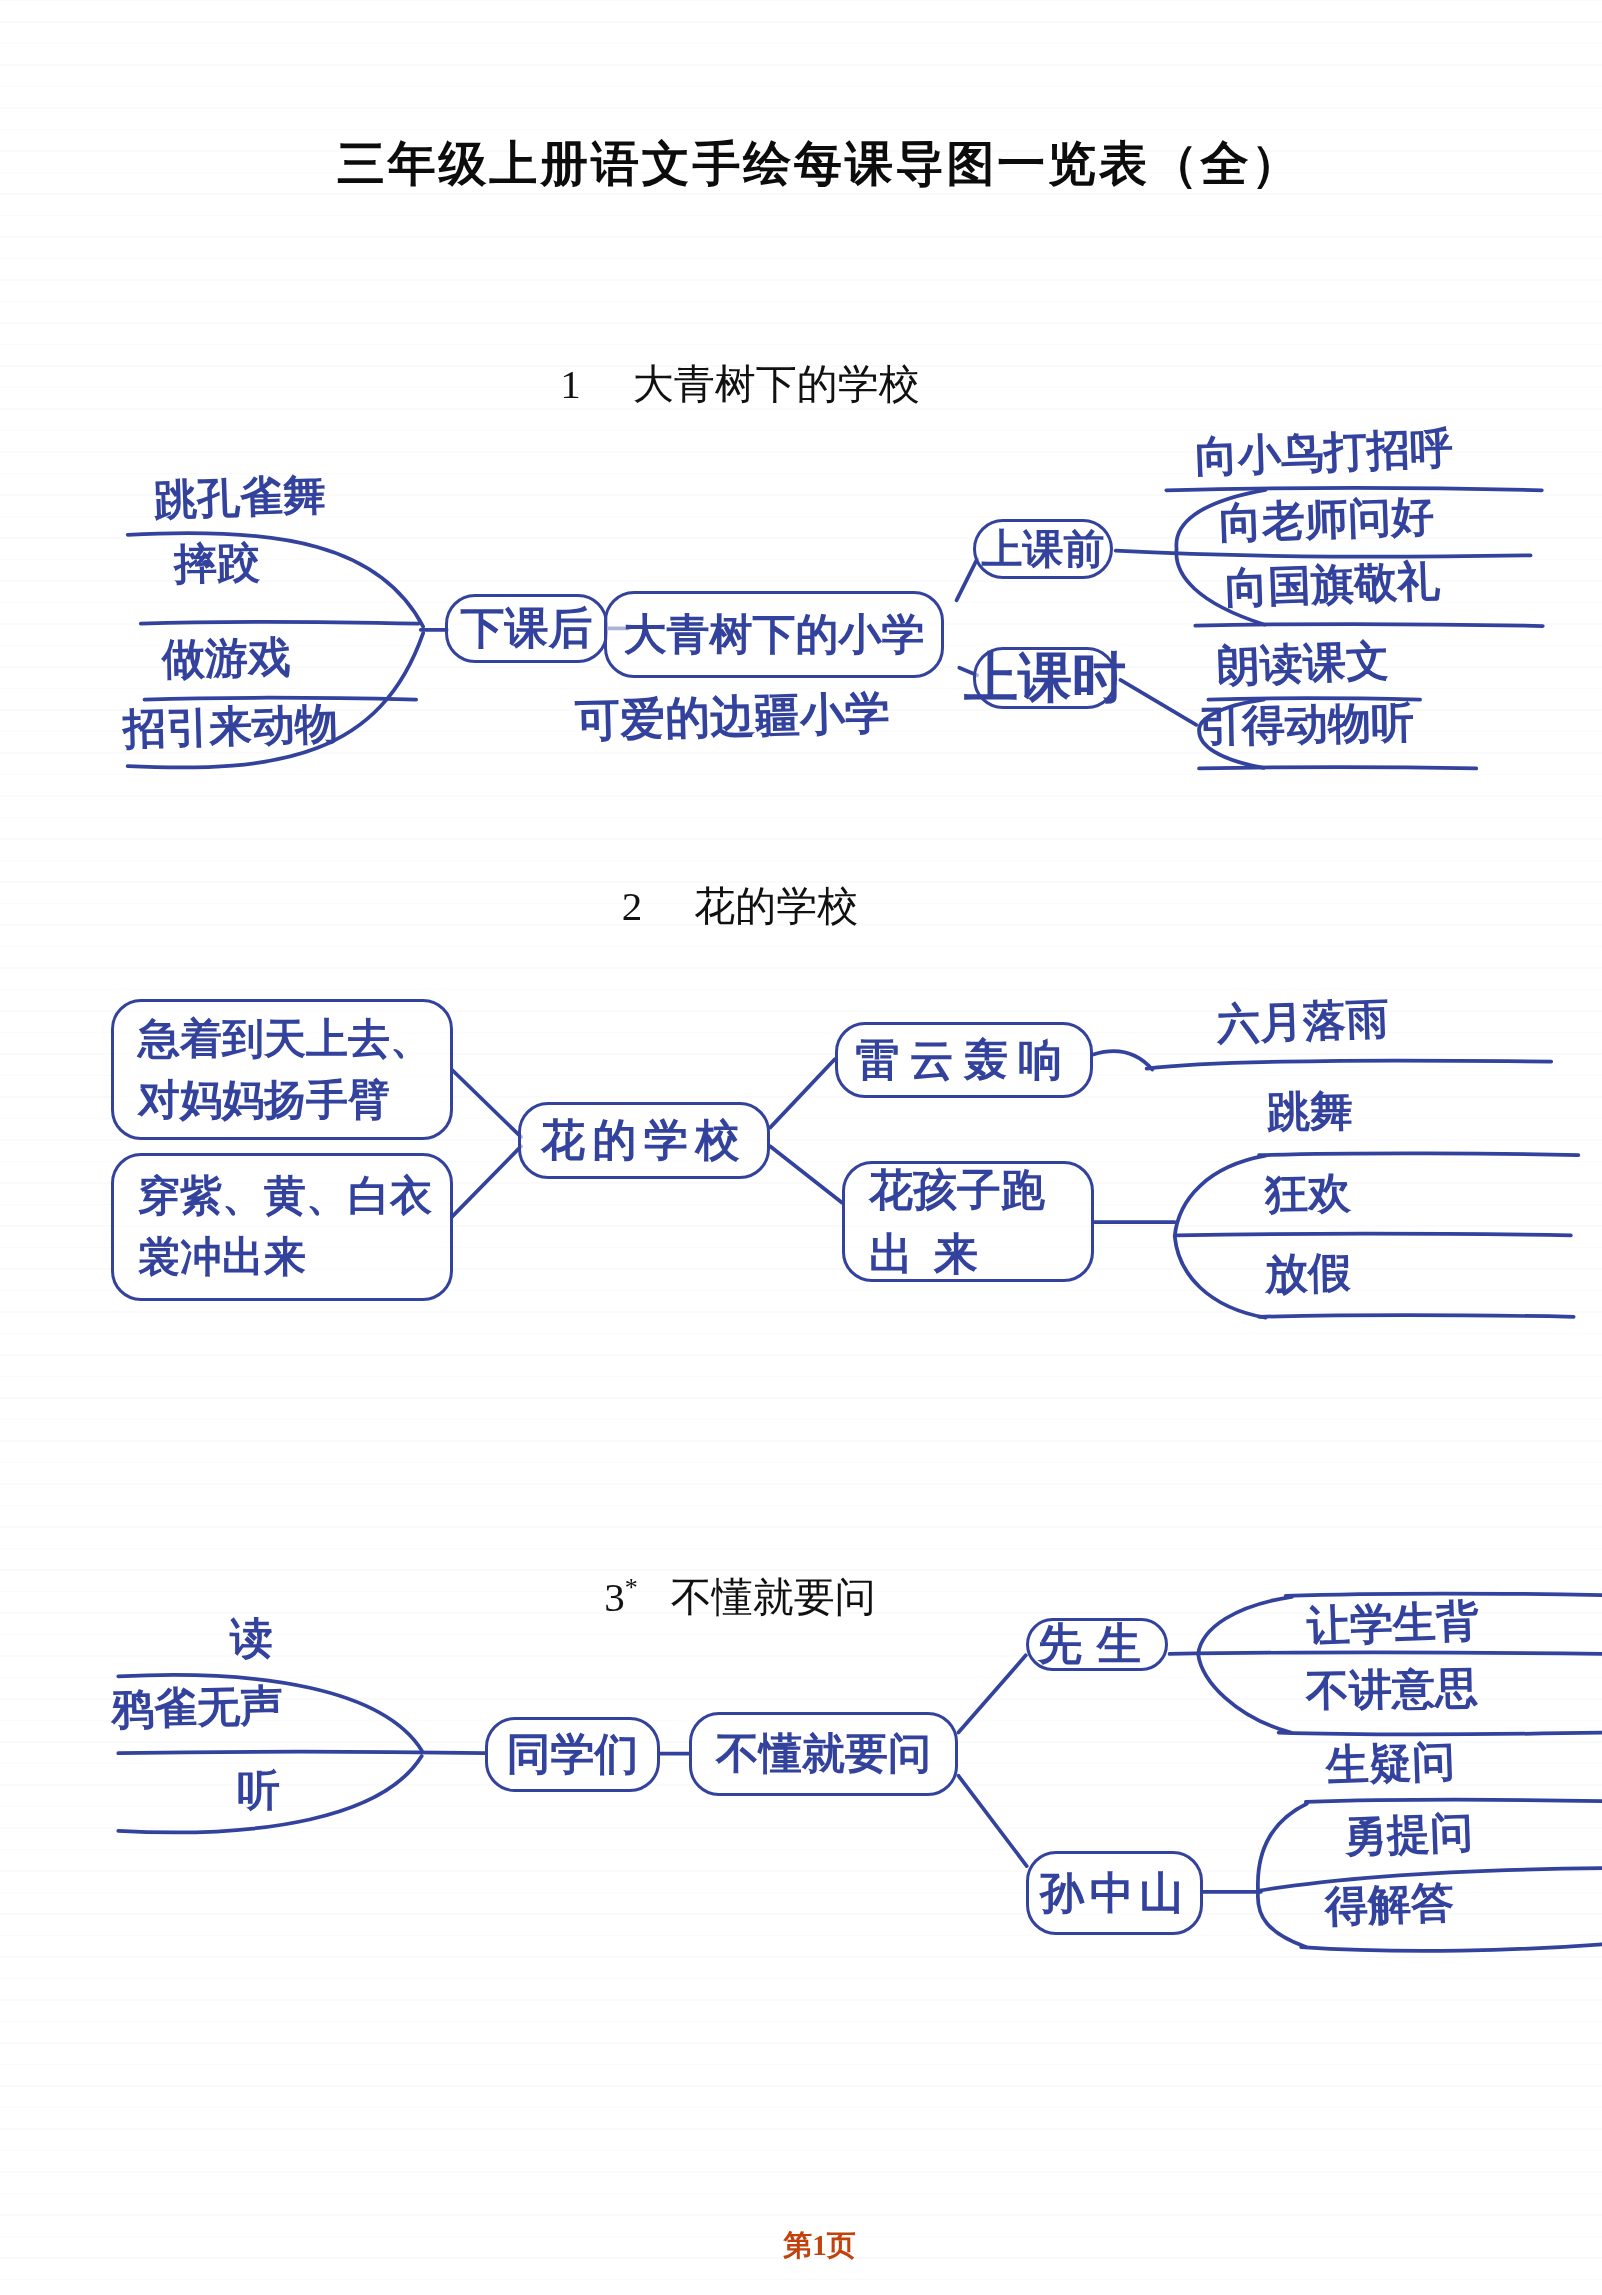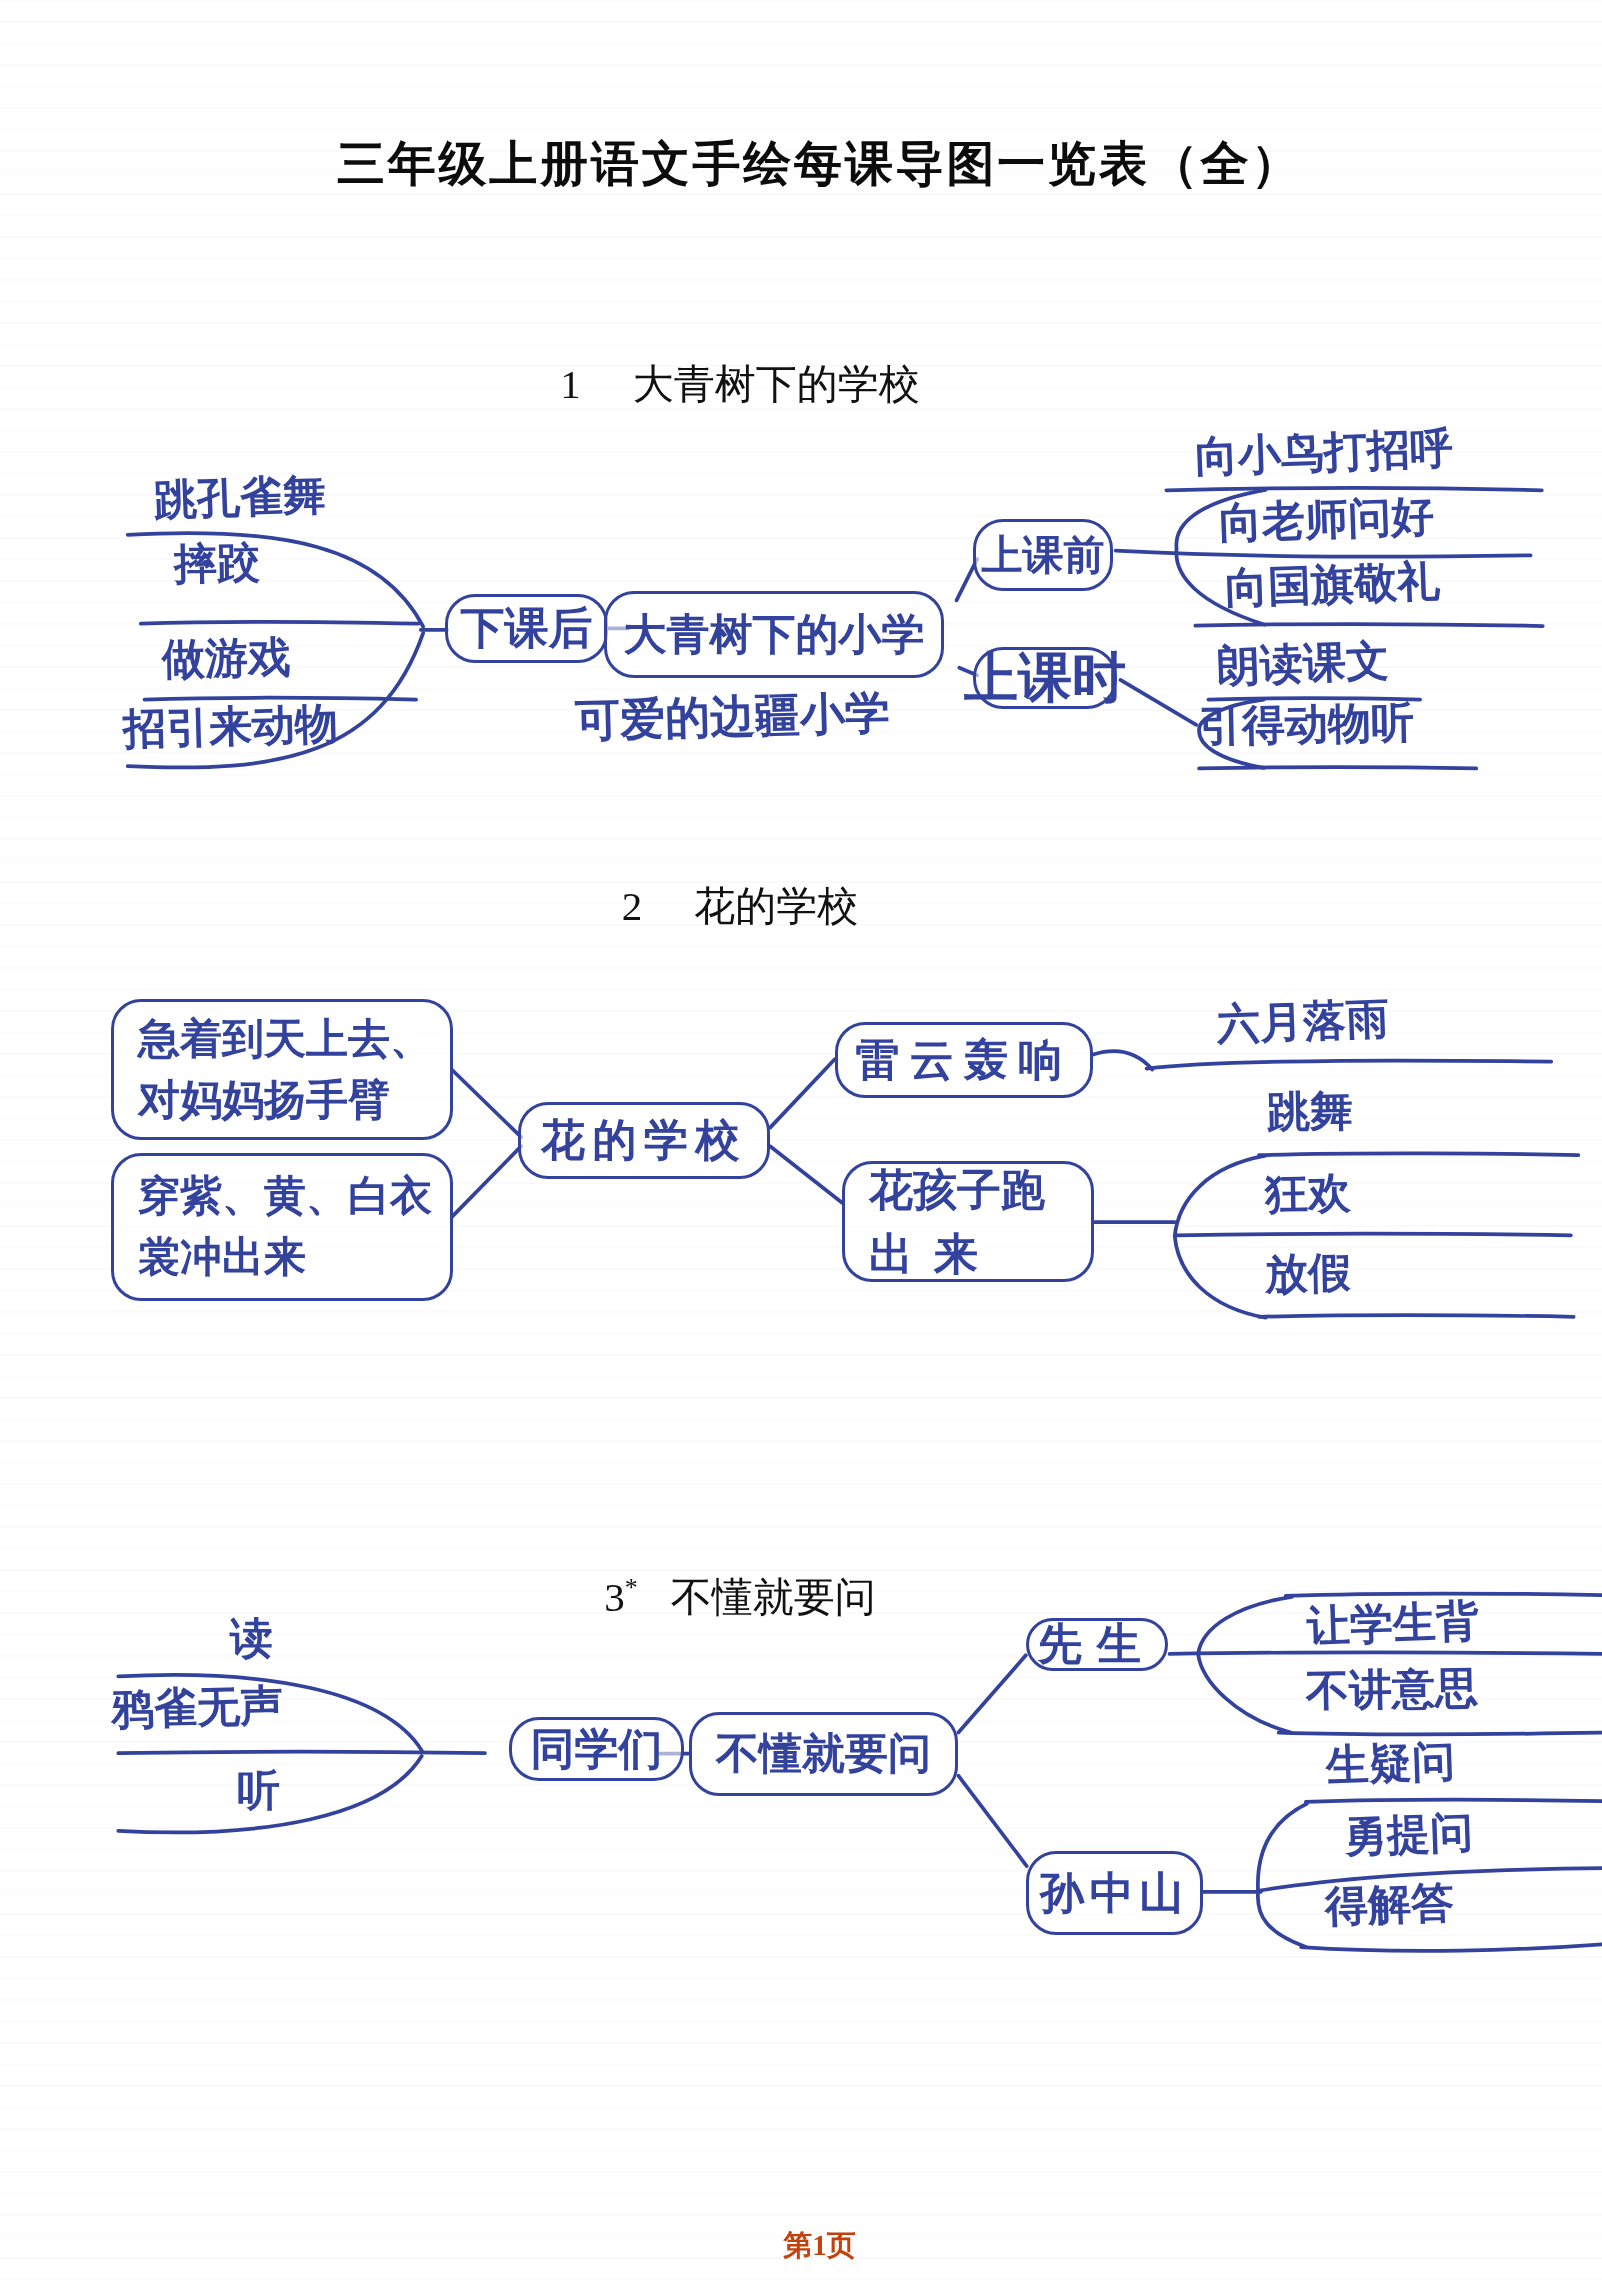--- a/index.html
+++ b/index.html
@@ -147,21 +147,21 @@
 
   <div class="hw" style="left:154px;top:474px;transform:rotate(-2deg)">跳孔雀舞</div>
   <div class="hw" style="left:174px;top:540px;transform:rotate(-1deg)">摔跤</div>
   <div class="hw" style="left:162px;top:635px;transform:rotate(-1deg)">做游戏</div>
   <div class="hw" style="left:123px;top:703px;transform:rotate(-1.5deg)">招引来动物</div>
 
   <div class="node" style="left:445px;top:594px;width:163px;height:69px">下课后</div>
   <div class="node" style="left:604px;top:591px;width:340px;height:87px;font-size:43px">大青树下的小学</div>
   <div class="hw" style="left:575px;top:692px;font-size:45px;transform:rotate(-1.5deg)">可爱的边疆小学</div>
 
-  <div class="node" style="left:973px;top:519px;width:140px;height:72px;font-size:41px">上课前</div>
+  <div class="node" style="left:973px;top:519px;width:140px;height:60px;font-size:41px">上课前</div>
   <div class="node" style="left:973px;top:647px;width:144px;height:62px;font-size:54px">上课时</div>
 
   <div class="hw" style="left:1195px;top:429px;transform:rotate(-2deg)">向小鸟打招呼</div>
   <div class="hw" style="left:1219px;top:496px;transform:rotate(-2deg)">向老师问好</div>
   <div class="hw" style="left:1225px;top:561px;transform:rotate(-2deg)">向国旗敬礼</div>
   <div class="hw" style="left:1217px;top:640px;transform:rotate(-2deg)">朗读课文</div>
   <div class="hw" style="left:1199px;top:701px;transform:rotate(-1deg)">引得动物听</div>
 
   <div class="sec-head" style="top:879px">
     <span class="num">2</span><span>花的学校</span>
@@ -190,21 +190,21 @@
   <div class="hw" style="left:1265px;top:1250px;transform:rotate(-1deg)">放假</div>
 
   <div class="sec-head" style="top:1570px">
     <span class="num" style="margin-right:33px"><span>3</span><sup>*</sup></span><span>不懂就要问</span>
   </div>
 
   <div class="hw" style="left:230px;top:1615px">读</div>
   <div class="hw" style="left:111px;top:1684px;transform:rotate(-1.5deg)">鸦雀无声</div>
   <div class="hw" style="left:237px;top:1767px">听</div>
 
-  <div class="node" style="left:509px;top:1717px;width:175px;height:64px">同学们</div>
+  <div class="node" style="left:485px;top:1717px;width:175px;height:75px">同学们</div>
   <div class="node" style="left:689px;top:1712px;width:269px;height:84px;font-size:43px">不懂就要问</div>
 
   <div class="node" style="left:1026px;top:1618px;width:142px;height:53px;letter-spacing:15px">先生</div>
   <div class="node" style="left:1026px;top:1851px;width:177px;height:84px;letter-spacing:5.6px">孙中山</div>
 
   <div class="hw" style="left:1307px;top:1600px;transform:rotate(-2deg)">让学生背</div>
   <div class="hw" style="left:1306px;top:1666px;transform:rotate(-1deg)">不讲意思</div>
   <div class="hw" style="left:1326px;top:1740px;transform:rotate(-2deg)">生疑问</div>
   <div class="hw" style="left:1344px;top:1811px;transform:rotate(-2deg)">勇提问</div>
   <div class="hw" style="left:1325px;top:1881px;transform:rotate(-2deg)">得解答</div>

